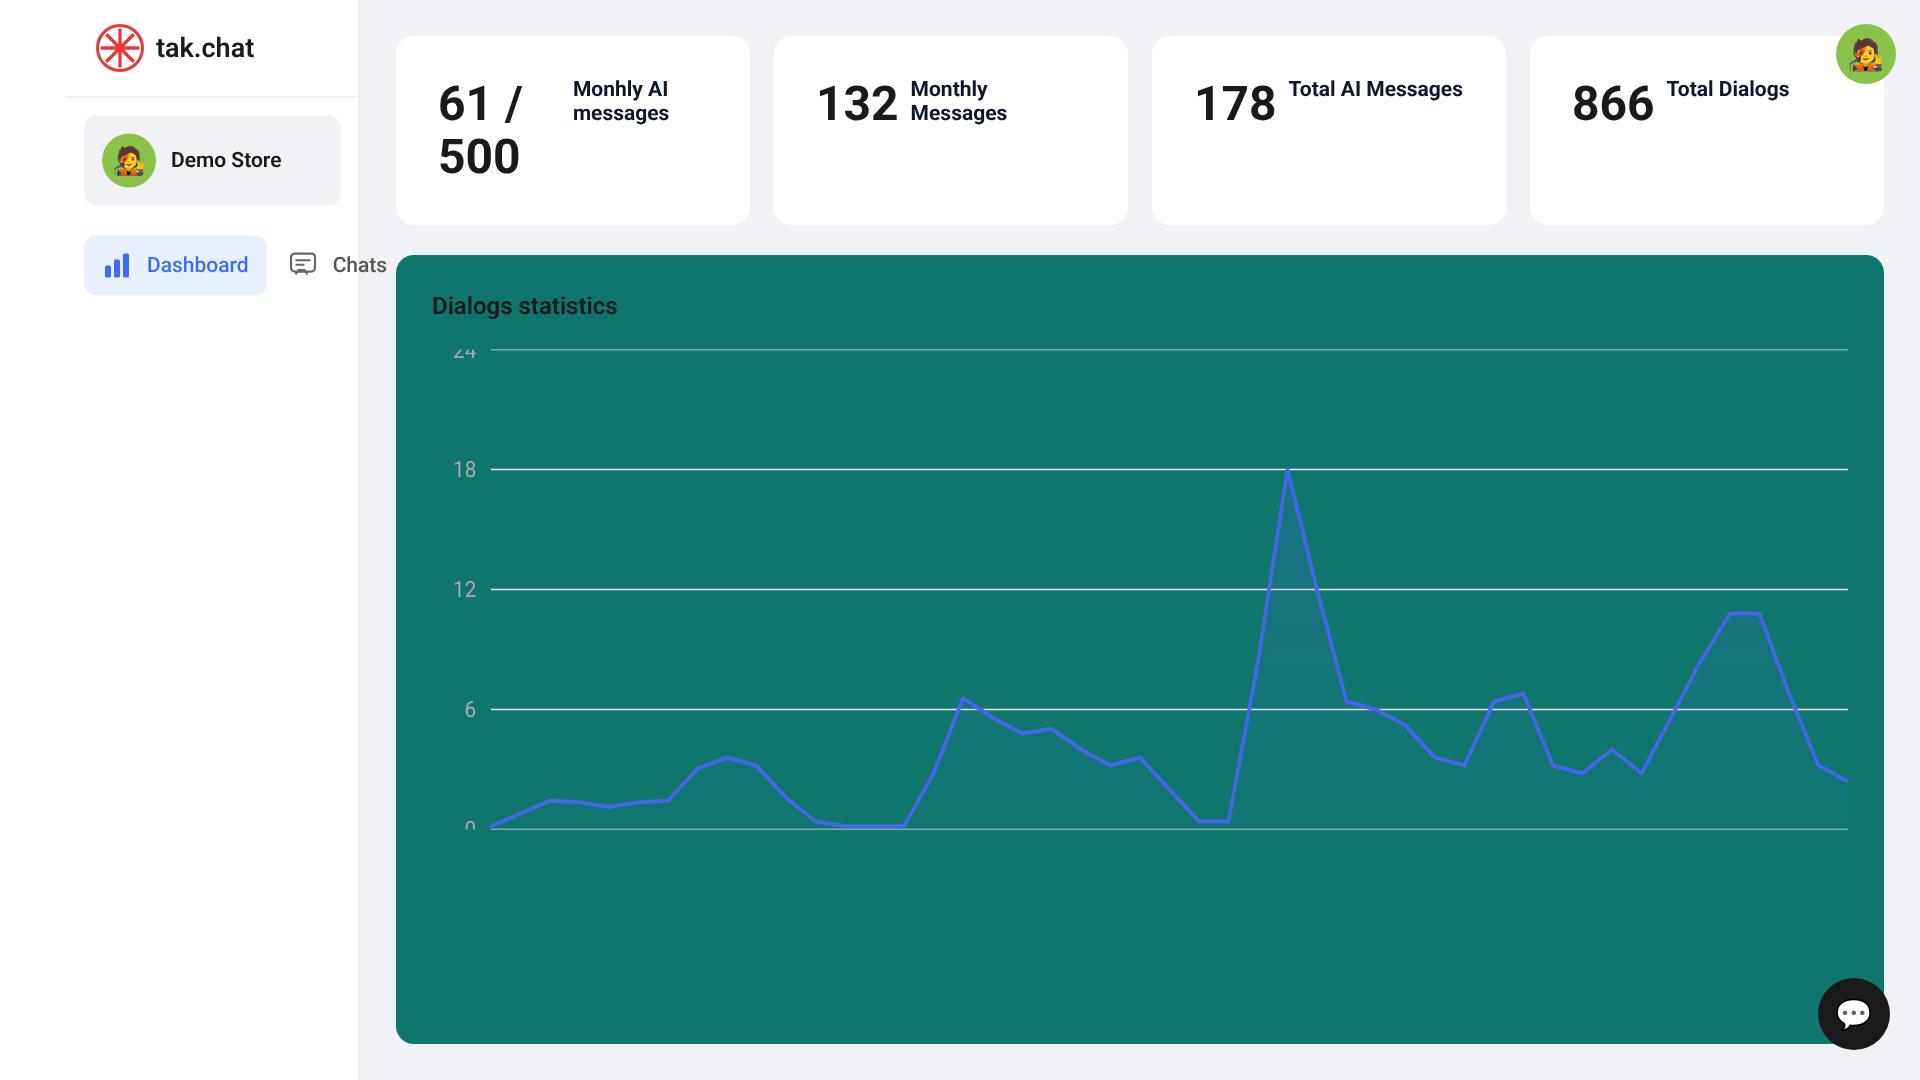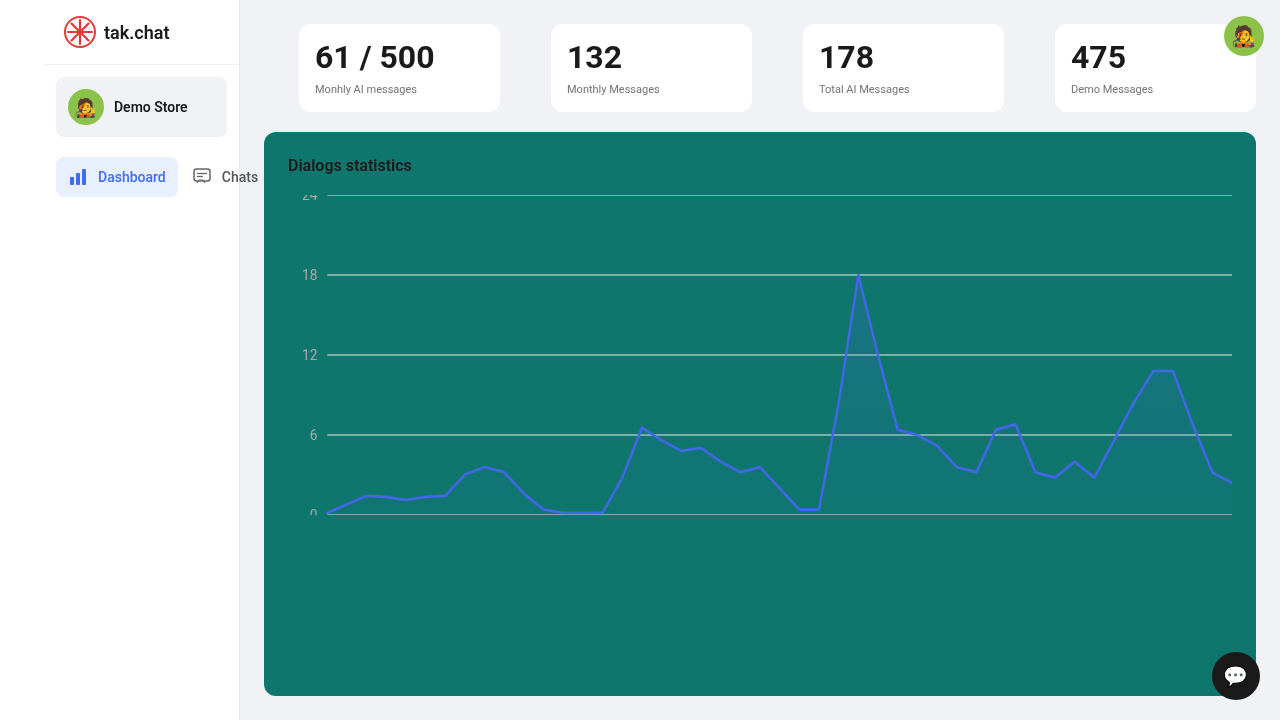--- a/index.html
+++ b/index.html
@@ -124,38 +124,37 @@
     
     .stats-grid {
       display: grid;
       grid-template-columns: repeat(4, 1fr);
       gap: 16px;
     }
 
     .stat-card {
       background: #ffffff;
       border-radius: 12px;
-      padding: 16px;
-      display: flex;
-      flex-direction: column;
+      padding: 28px;
+      display: flex;
+      flex-direction: row;
       gap: 8px;
-      margin-left: 35px;
     }
 
     .stat-value {
       font-size: 32px;
       font-weight: 700;
       color: #1a1a1a;
       line-height: 1.1;
     }
 
     .stat-label {
-      font-size: 11px;
-      color: #737373;
-      font-weight: 400;
+      font-size: 14px;
+      color: #0f172a;
+      font-weight: 700;
     }
 
     
     .chart-card {
       background: #0f766e;
       border-radius: 12px;
       padding: 24px;
       flex: 1;
     }
 
@@ -272,22 +271,22 @@
     </div>
     <div class="stat-card">
       <span class="stat-value">132</span>
       <span class="stat-label">Monthly Messages</span>
     </div>
     <div class="stat-card">
       <span class="stat-value">178</span>
       <span class="stat-label">Total AI Messages</span>
     </div>
     <div class="stat-card">
-      <span class="stat-value">475</span>
-      <span class="stat-label">Demo Messages</span>
+      <span class="stat-value">866</span>
+      <span class="stat-label">Total Dialogs</span>
     </div>
   </div>
 
   <div class="chart-card">
     <div class="chart-title">Dialogs statistics</div>
     <div class="chart-area">
       <svg class="chart-svg" viewBox="0 0 960 300" preserveAspectRatio="none">
 
         <line x1="40" y1="0" x2="960" y2="0" stroke="#e8e8e8" stroke-width="1"></line>
         <line x1="40" y1="75" x2="960" y2="75" stroke="#e8e8e8" stroke-width="1"></line>

